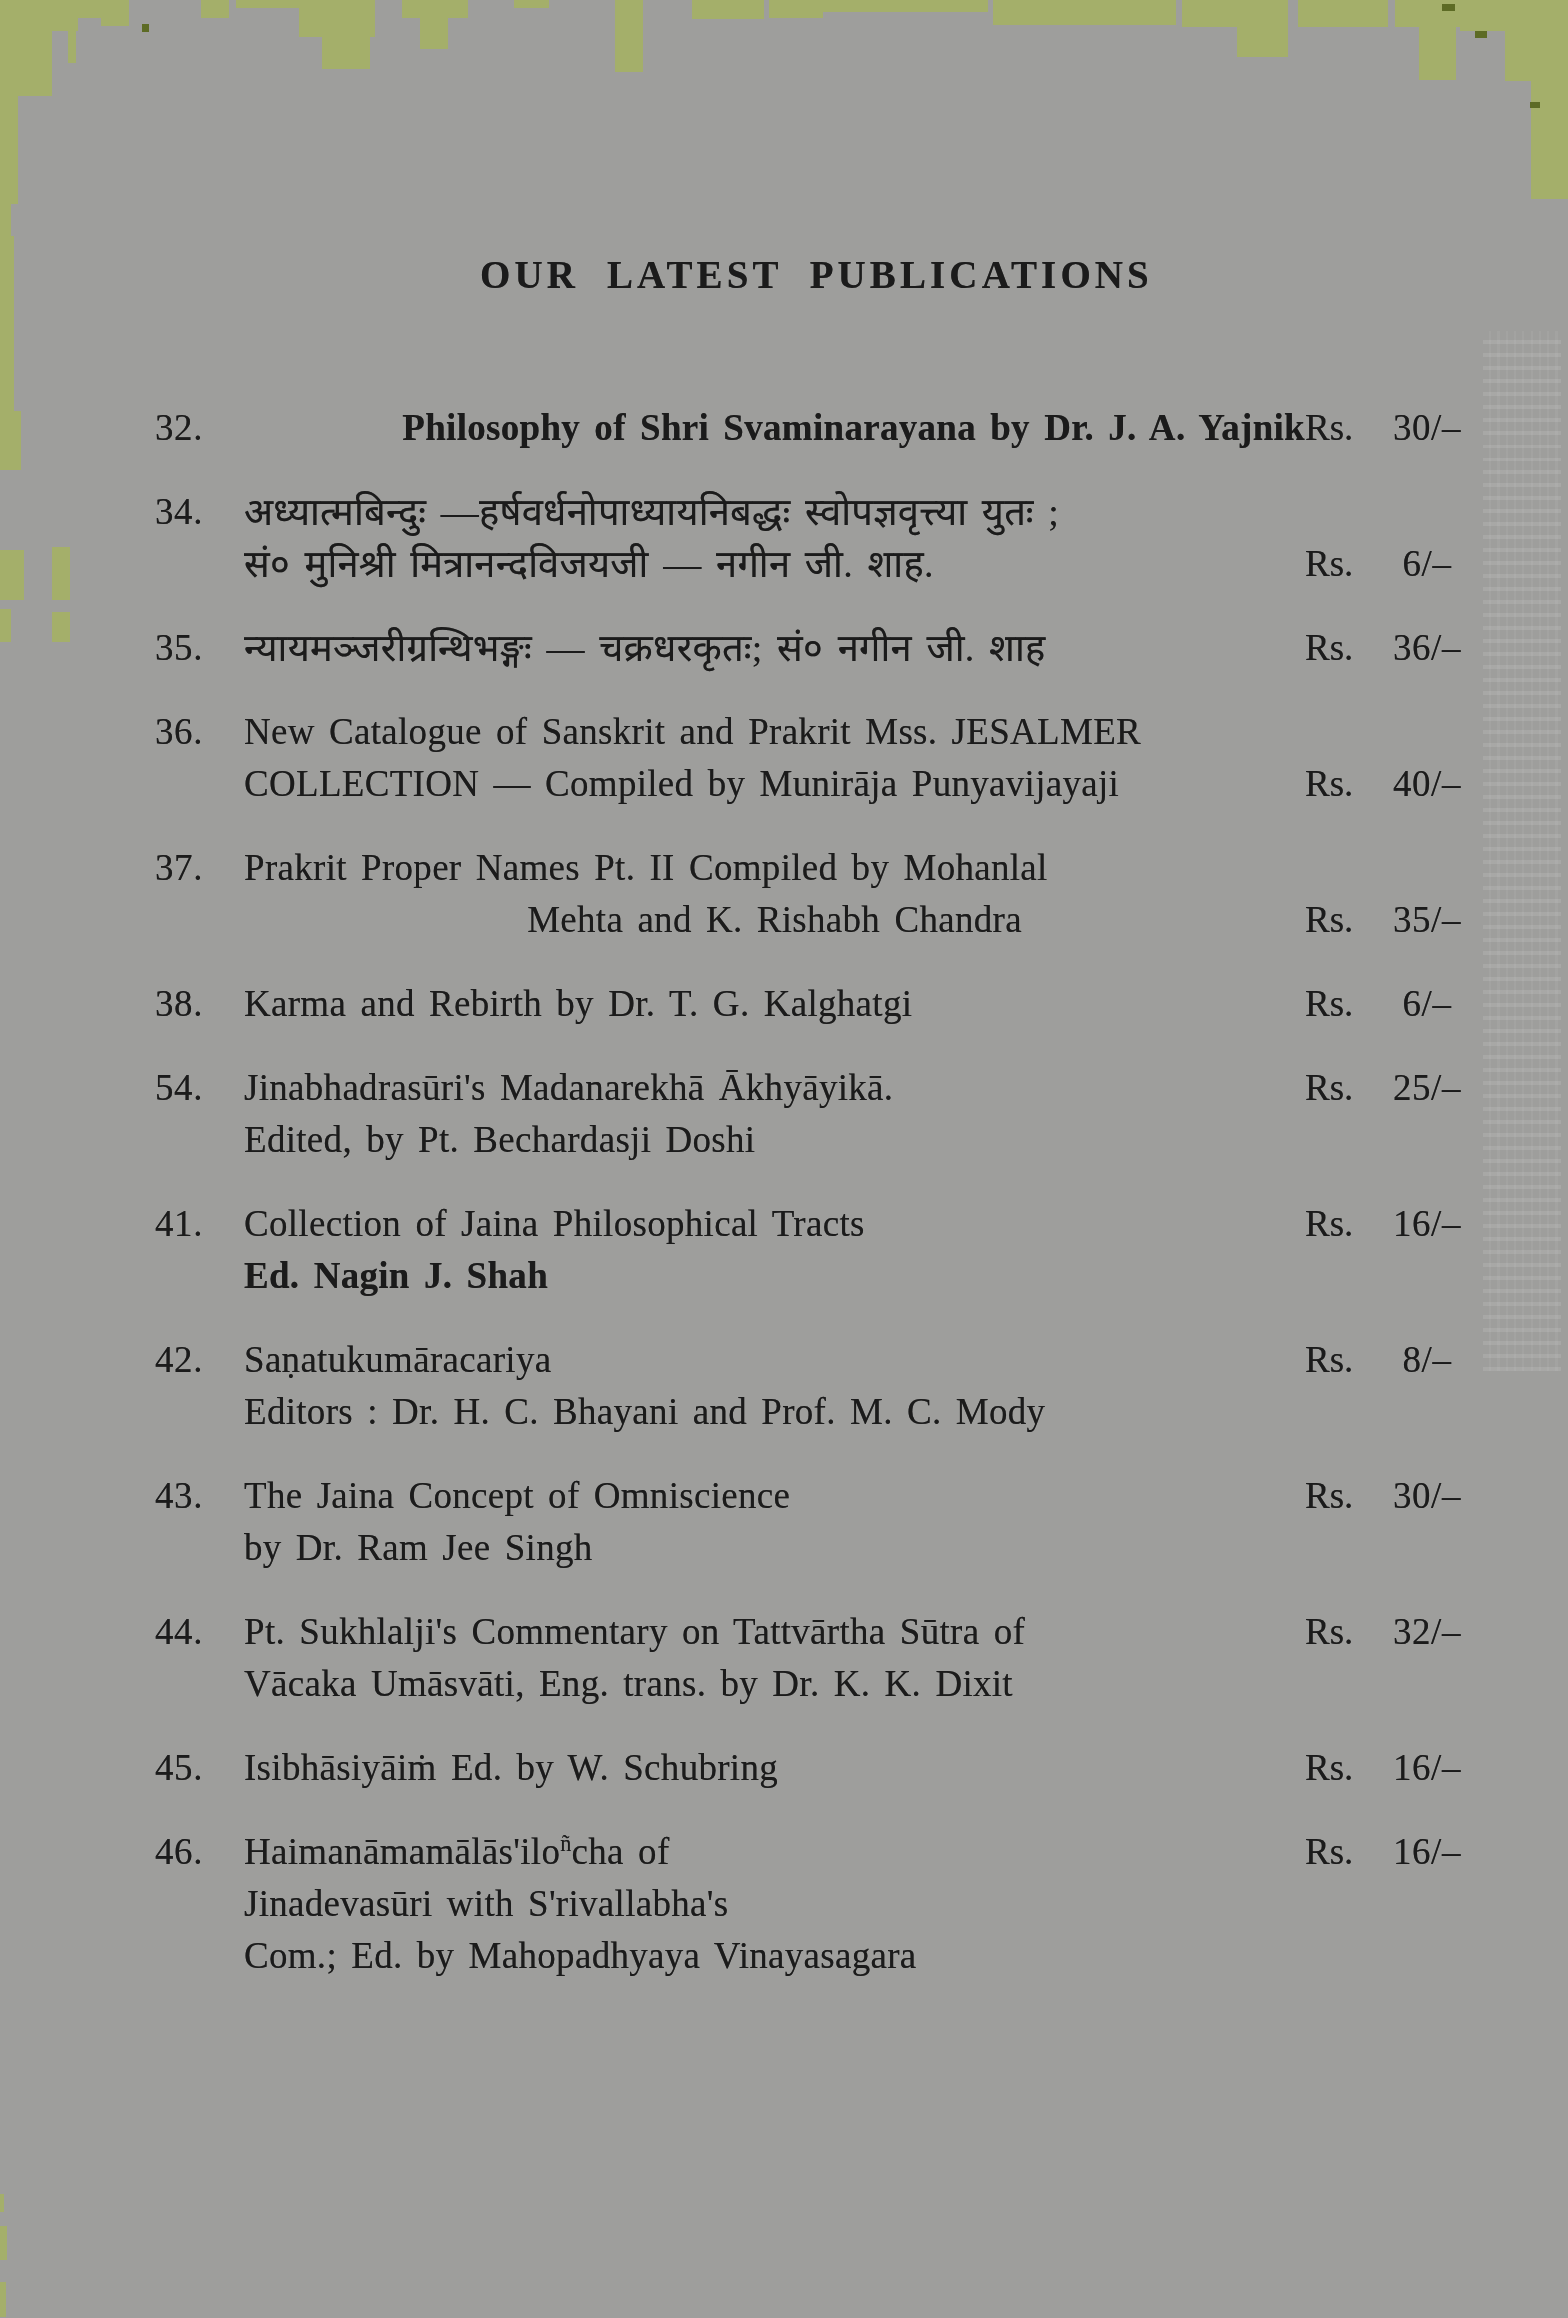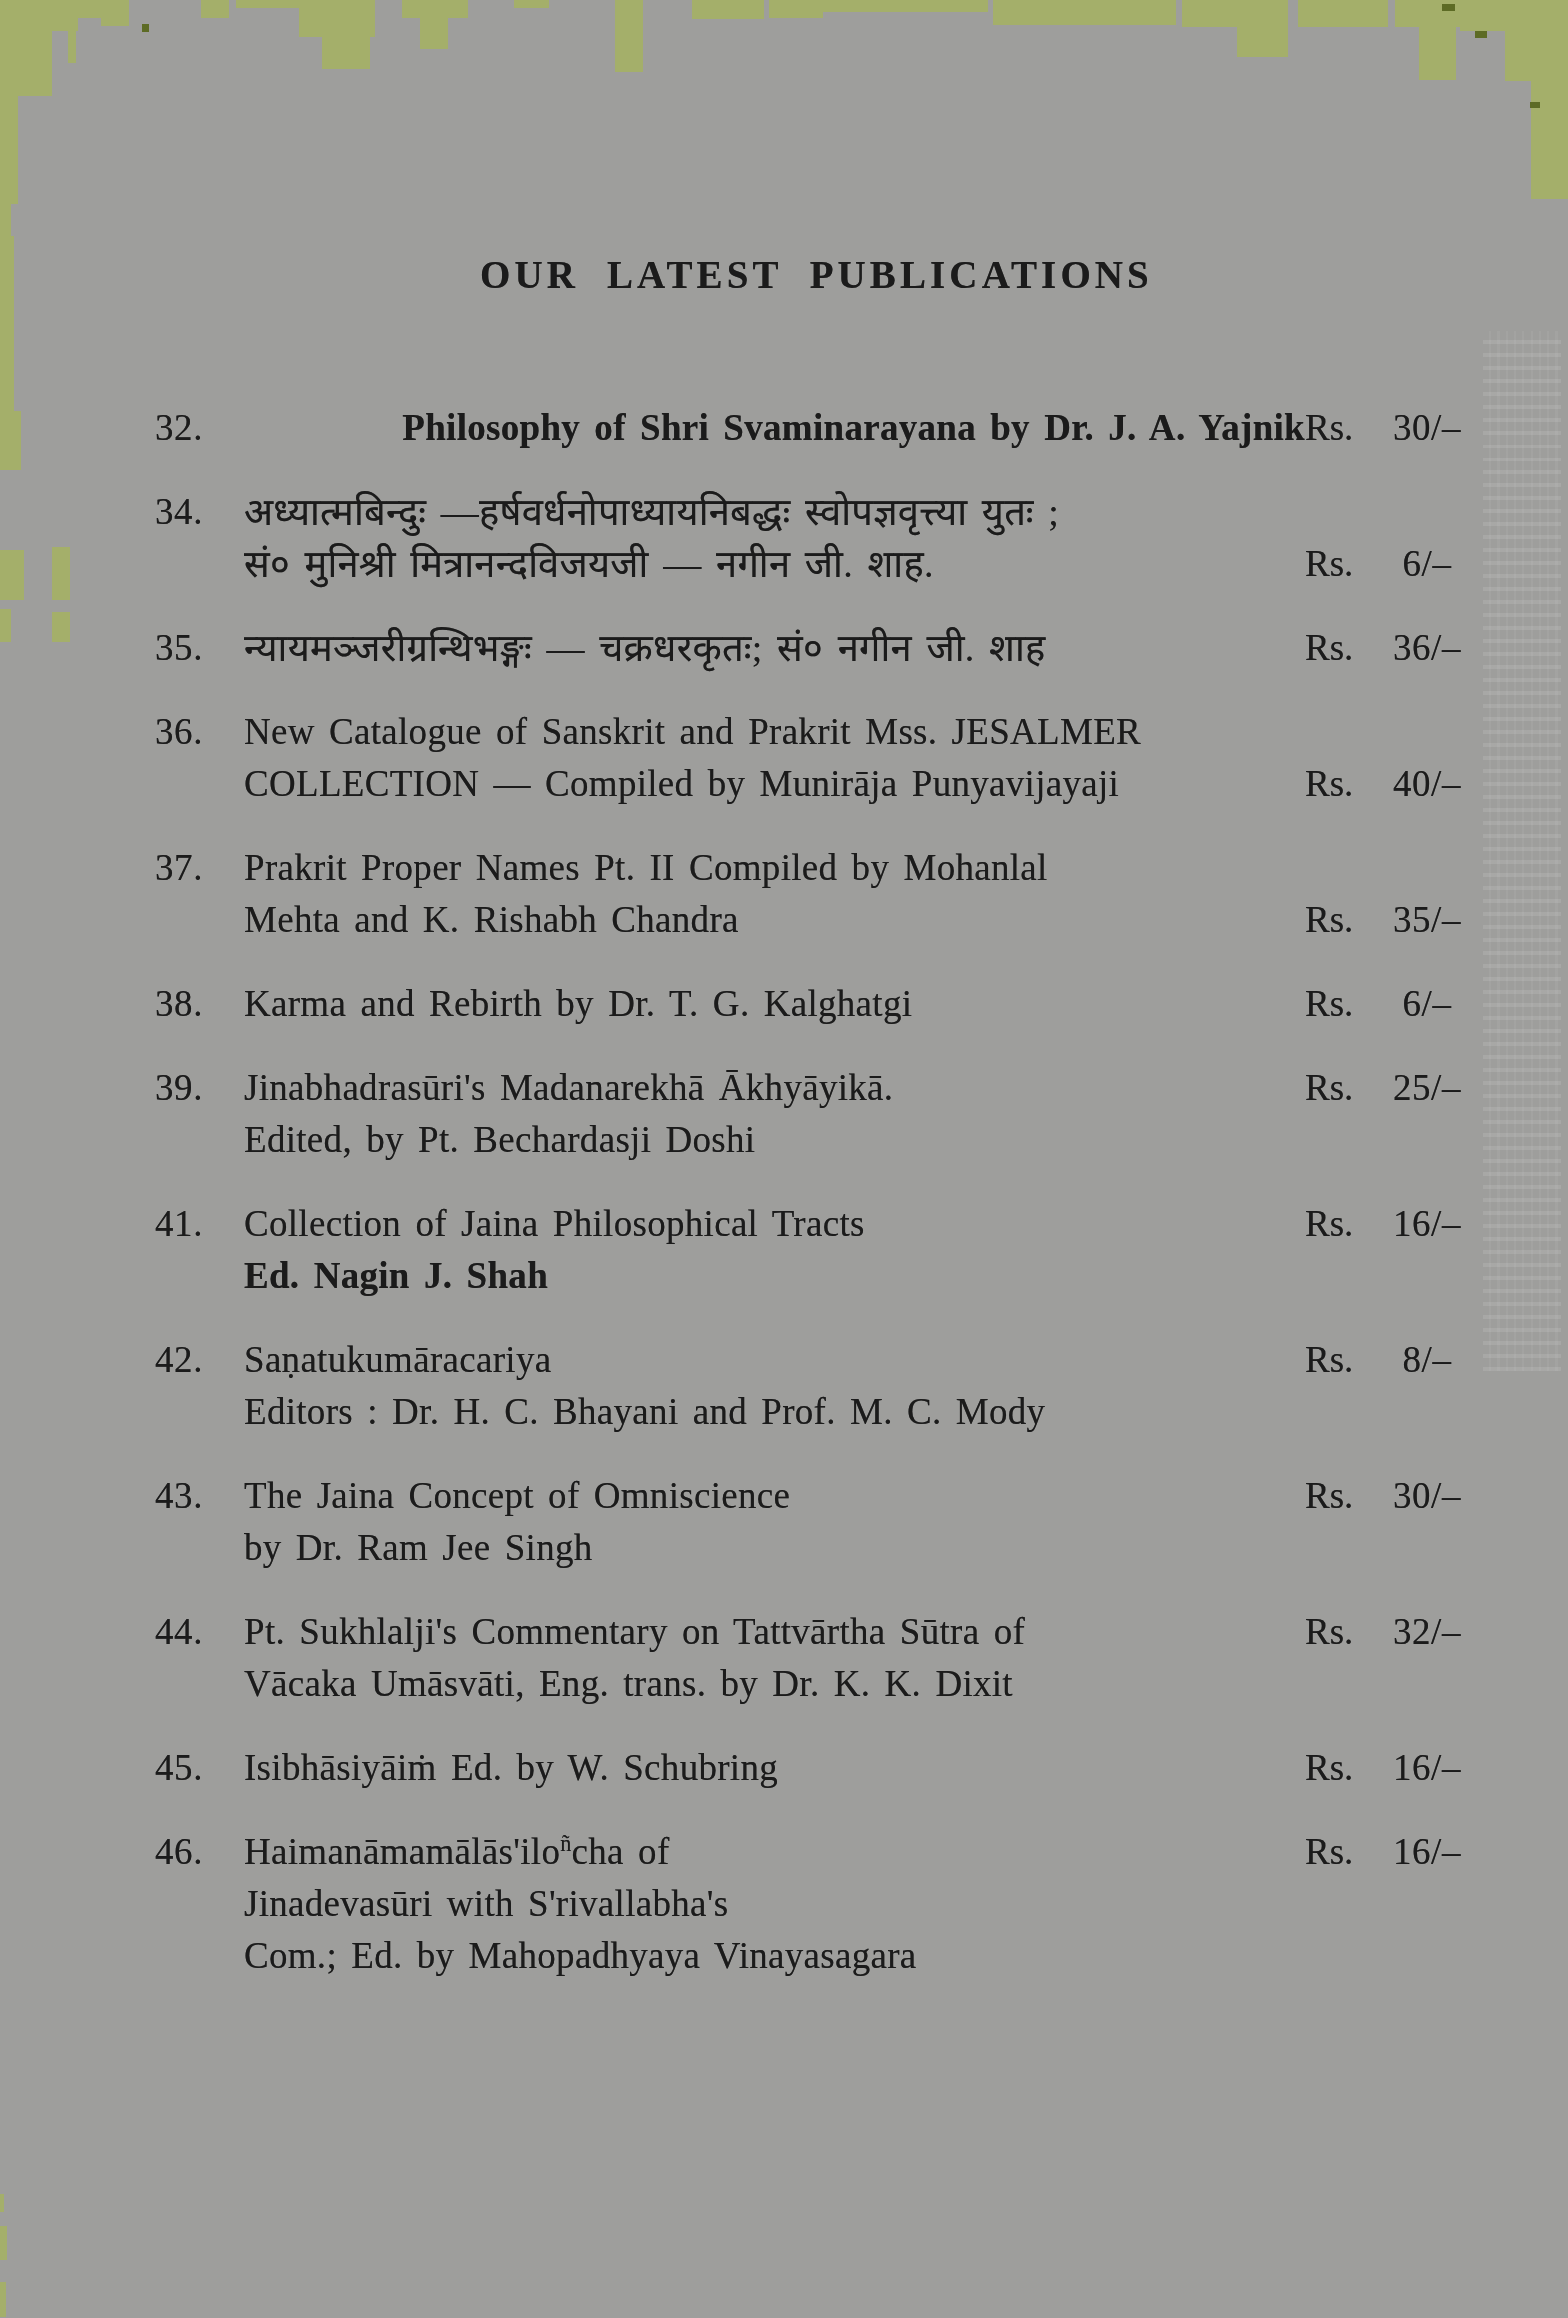--- a/index.html
+++ b/index.html
@@ -125,32 +125,32 @@
       <div class="item">
         <div class="num" style="grid-area: 1 / 1;">36.</div>
         <div class="line" style="grid-area: 1 / 2;">New Catalogue of Sanskrit and Prakrit Mss. JESALMER</div>
         <div class="line" style="grid-area: 2 / 2;">COLLECTION — Compiled by Munirāja Punyavijayaji</div>
         <div class="rs" style="grid-area: 2 / 3;">Rs.</div>
         <div class="price" style="grid-area: 2 / 4;">40/–</div>
       </div>
       <div class="item">
         <div class="num" style="grid-area: 1 / 1;">37.</div>
         <div class="line" style="grid-area: 1 / 2;">Prakrit Proper Names Pt. II Compiled by Mohanlal</div>
-        <div class="line" style="grid-area: 2 / 2;">Mehta and K. Rishabh Chandra</div>
+        <div class="line" style="grid-area: 2 / 2; text-align: center;">Mehta and K. Rishabh Chandra</div>
         <div class="rs" style="grid-area: 2 / 3;">Rs.</div>
         <div class="price" style="grid-area: 2 / 4;">35/–</div>
       </div>
       <div class="item">
         <div class="num" style="grid-area: 1 / 1;">38.</div>
         <div class="line" style="grid-area: 1 / 2;">Karma and Rebirth by Dr. T. G. Kalghatgi</div>
         <div class="rs" style="grid-area: 1 / 3;">Rs.</div>
         <div class="price" style="grid-area: 1 / 4;">6/–</div>
       </div>
       <div class="item">
-        <div class="num" style="grid-area: 1 / 1;">39.</div>
+        <div class="num" style="grid-area: 1 / 1;">54.</div>
         <div class="line" style="grid-area: 1 / 2;">Jinabhadrasūri's Madanarekhā Ākhyāyikā.</div>
         <div class="line" style="grid-area: 2 / 2;">Edited, by Pt. Bechardasji Doshi</div>
         <div class="rs" style="grid-area: 1 / 3;">Rs.</div>
         <div class="price" style="grid-area: 1 / 4;">25/–</div>
       </div>
       <div class="item">
         <div class="num" style="grid-area: 1 / 1;">41.</div>
         <div class="line" style="grid-area: 1 / 2;">Collection of Jaina Philosophical Tracts</div>
         <div class="line bold" style="grid-area: 2 / 2;">Ed. Nagin J. Shah</div>
         <div class="rs" style="grid-area: 1 / 3;">Rs.</div>

